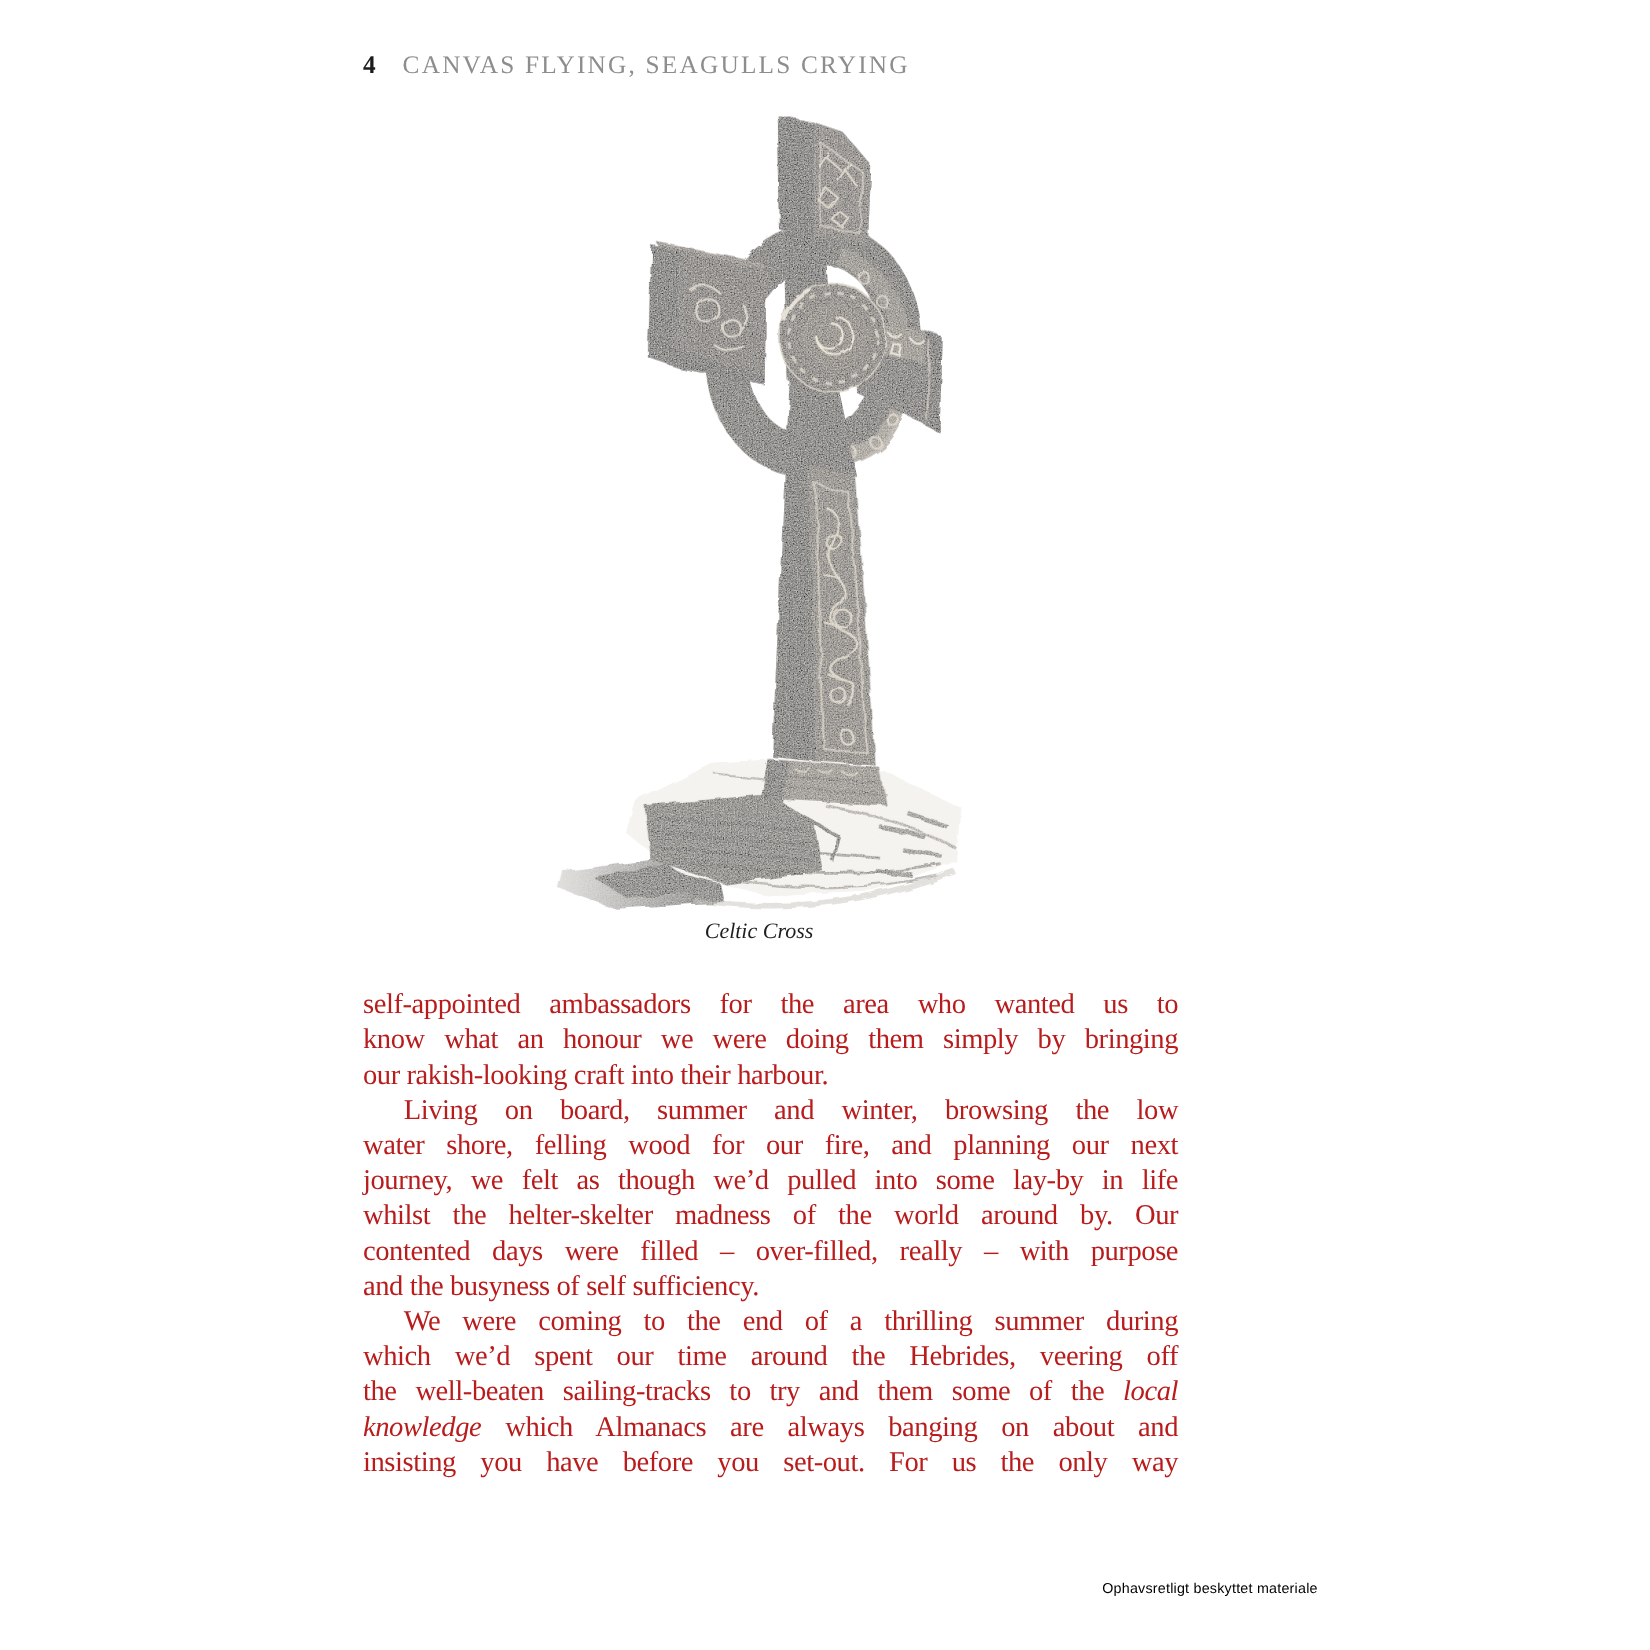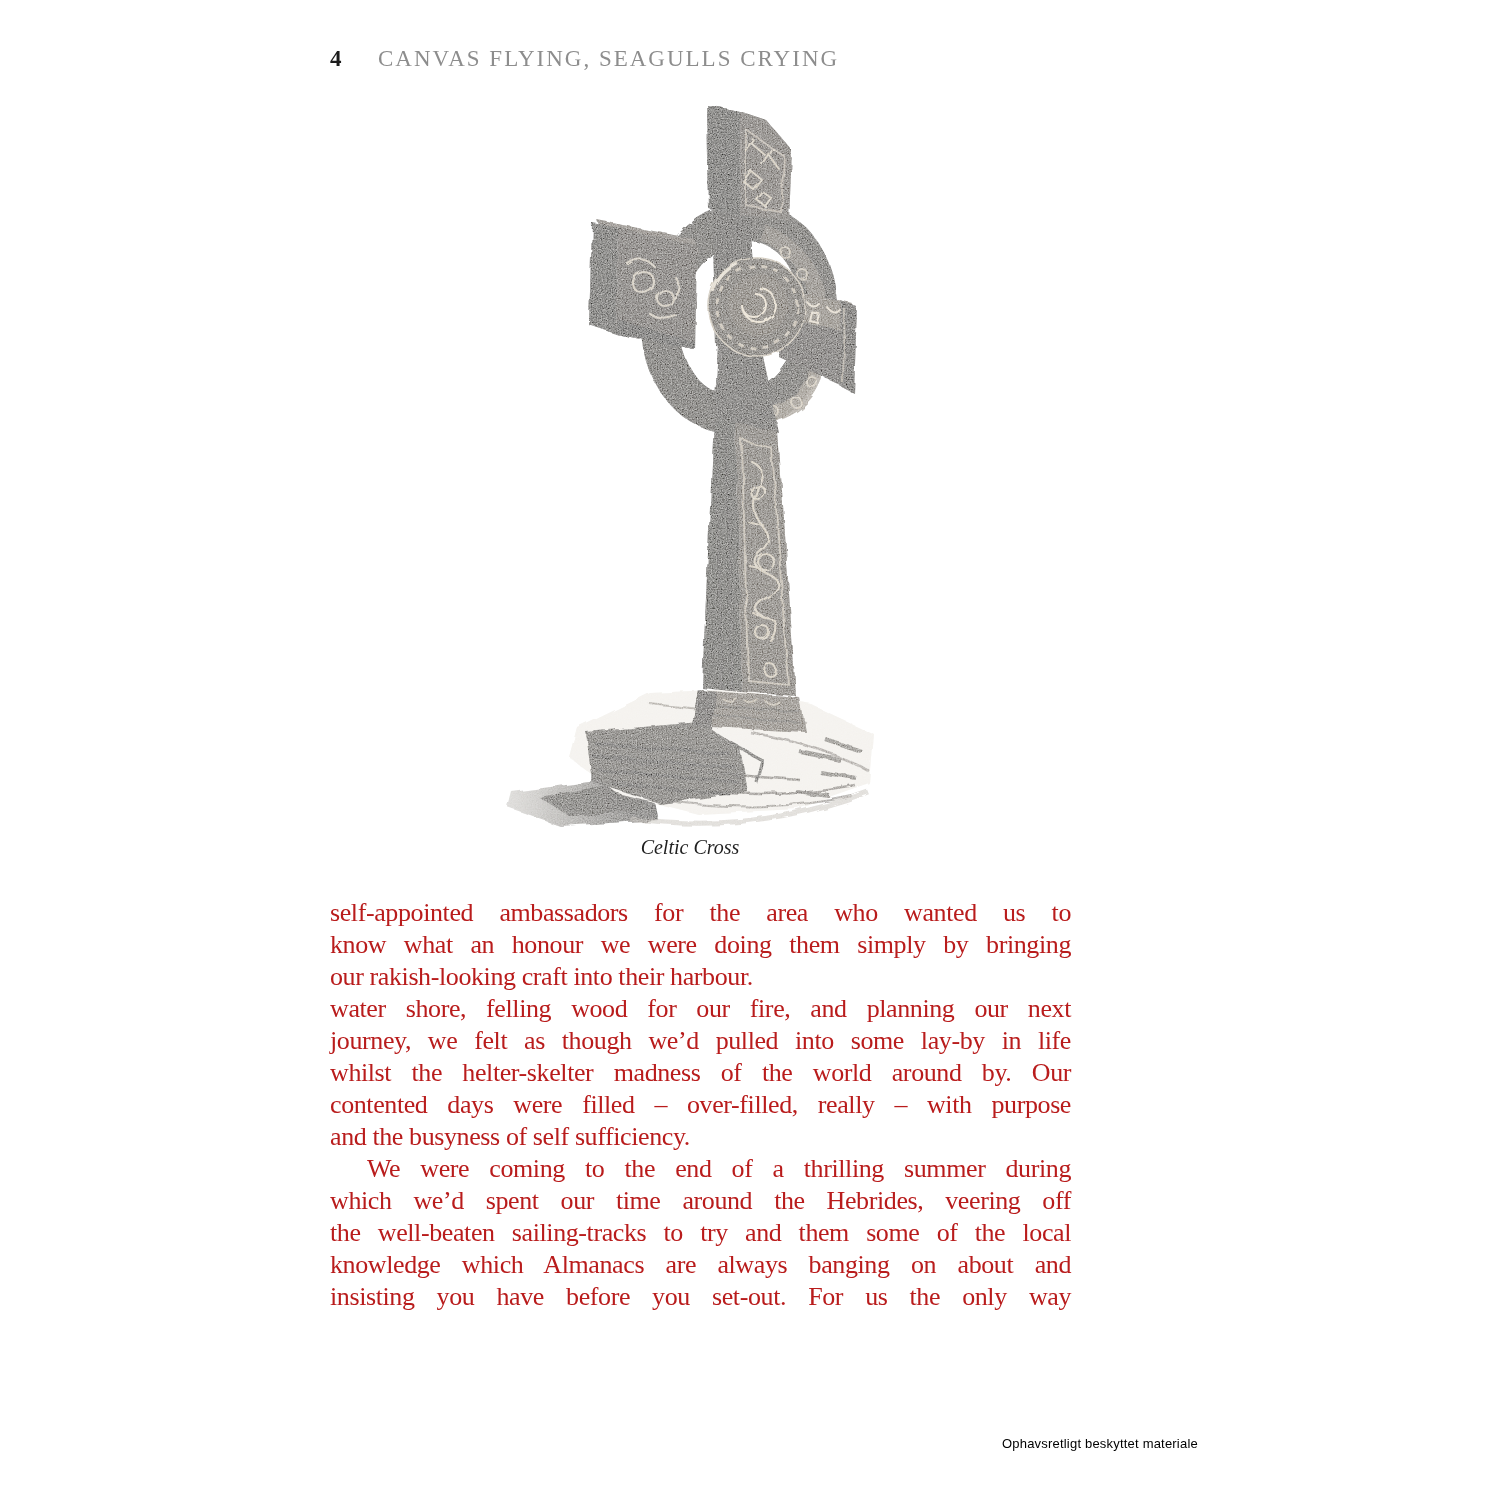--- a/index.html
+++ b/index.html
@@ -20,21 +20,21 @@
     display: flex;
     align-items: baseline;
   }
   .pagenum {
     font-size: 23px;
     font-weight: 700;
     color: #1c1c1c;
     letter-spacing: 0.5px;
   }
   .htitle {
-    margin-left: 36px;
+    margin-left: 24px;
     font-size: 23px;
     font-weight: 400;
     color: #8d8d8d;
     letter-spacing: 2px;
   }
   
   .illus {
     position: absolute;
     left: 500px;
     top: 92px;
@@ -62,21 +62,21 @@
     letter-spacing: -0.4px;
     color: #b91c1c;
   }
   .line {
     text-align: justify;
     text-align-last: justify;
     white-space: normal;
   }
   .line.noj { text-align-last: left; }
   .line.indent { text-indent: 37px; }
-  .it { }
+  .it { font-style: italic; }
   
   .watermark {
     position: absolute;
     left: 1002px;
     top: 1436px;
     font-family: "Liberation Sans", sans-serif;
     font-size: 13px;
     color: #000000;
     letter-spacing: 0.2px;
   }
@@ -223,20 +223,21 @@
       </g>
     </svg>
   </div>
 
   <div class="caption">Celtic Cross</div>
 
   <div class="bodytext">
       <div class="line"><span>self-appointed ambassadors for the area who wanted us to</span></div>
       <div class="line"><span>know what an honour we were doing them simply by bringing</span></div>
       <div class="line noj"><span>our rakish-looking craft into their harbour.</span></div>
+      <div class="line indent"><span>Living on board, summer and winter, browsing the low</span></div>
       <div class="line"><span>water shore, felling wood for our fire, and planning our next</span></div>
       <div class="line"><span>journey, we felt as though we’d pulled into some lay-by in life</span></div>
       <div class="line"><span>whilst the helter-skelter madness of the world around by. Our</span></div>
       <div class="line"><span>contented days were filled – over-filled, really – with purpose</span></div>
       <div class="line noj"><span>and the busyness of self sufficiency.</span></div>
       <div class="line indent"><span>We were coming to the end of a thrilling summer during</span></div>
       <div class="line"><span>which we’d spent our time around the Hebrides, veering off</span></div>
       <div class="line"><span>the well-beaten sailing-tracks to try and them some of the </span><span class="it">local</span></div>
       <div class="line"><span class="it">knowledge</span><span> which Almanacs are always banging on about and</span></div>
       <div class="line"><span>insisting you have before you set-out. For us the only way</span></div>

